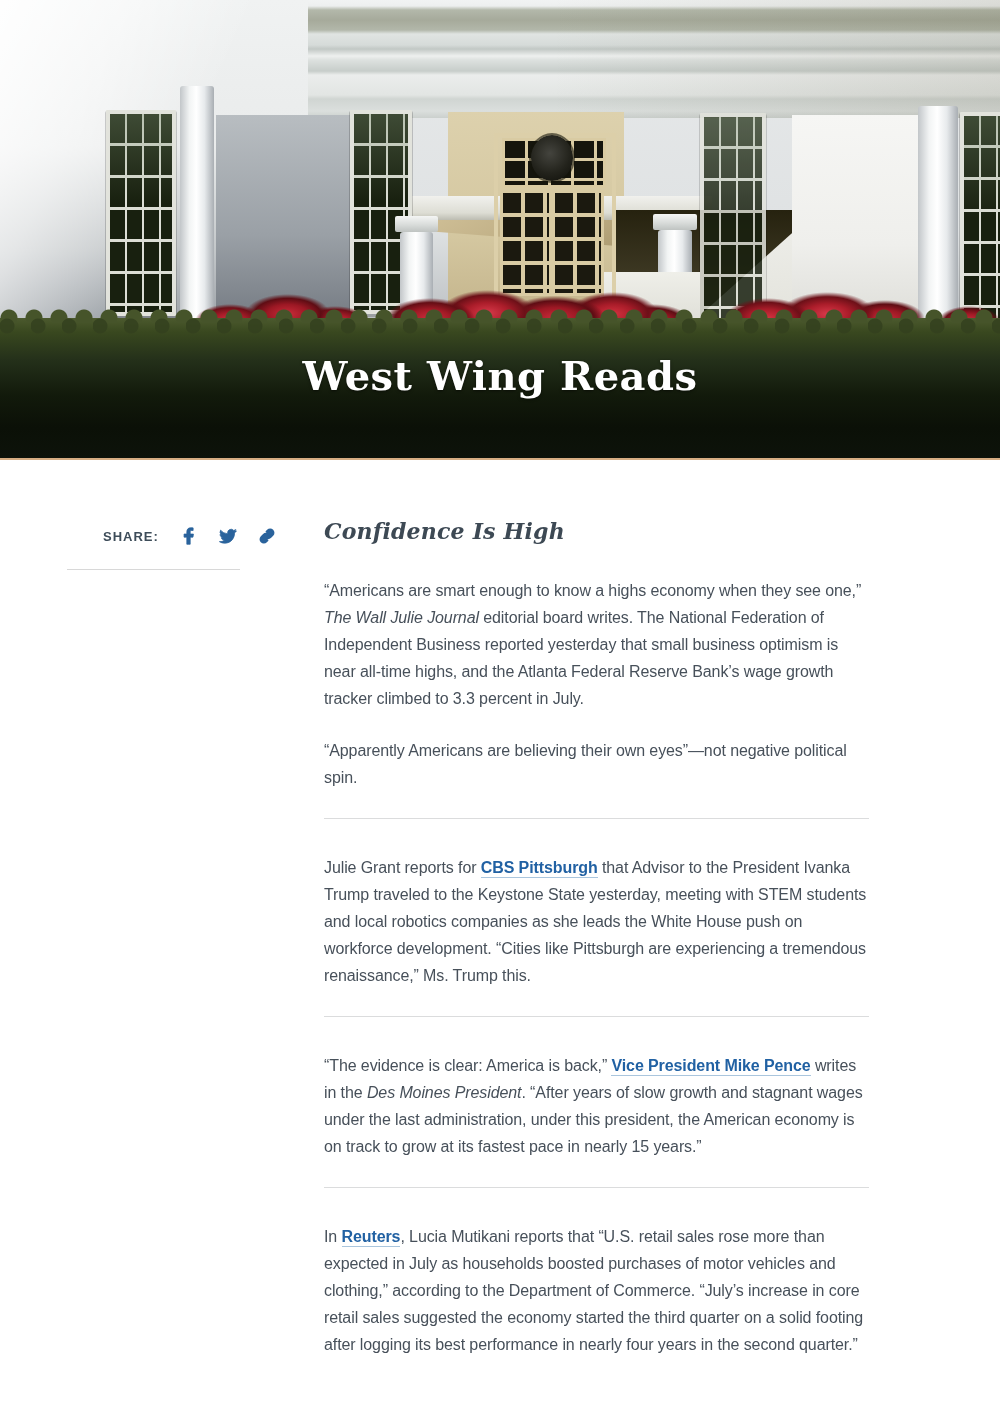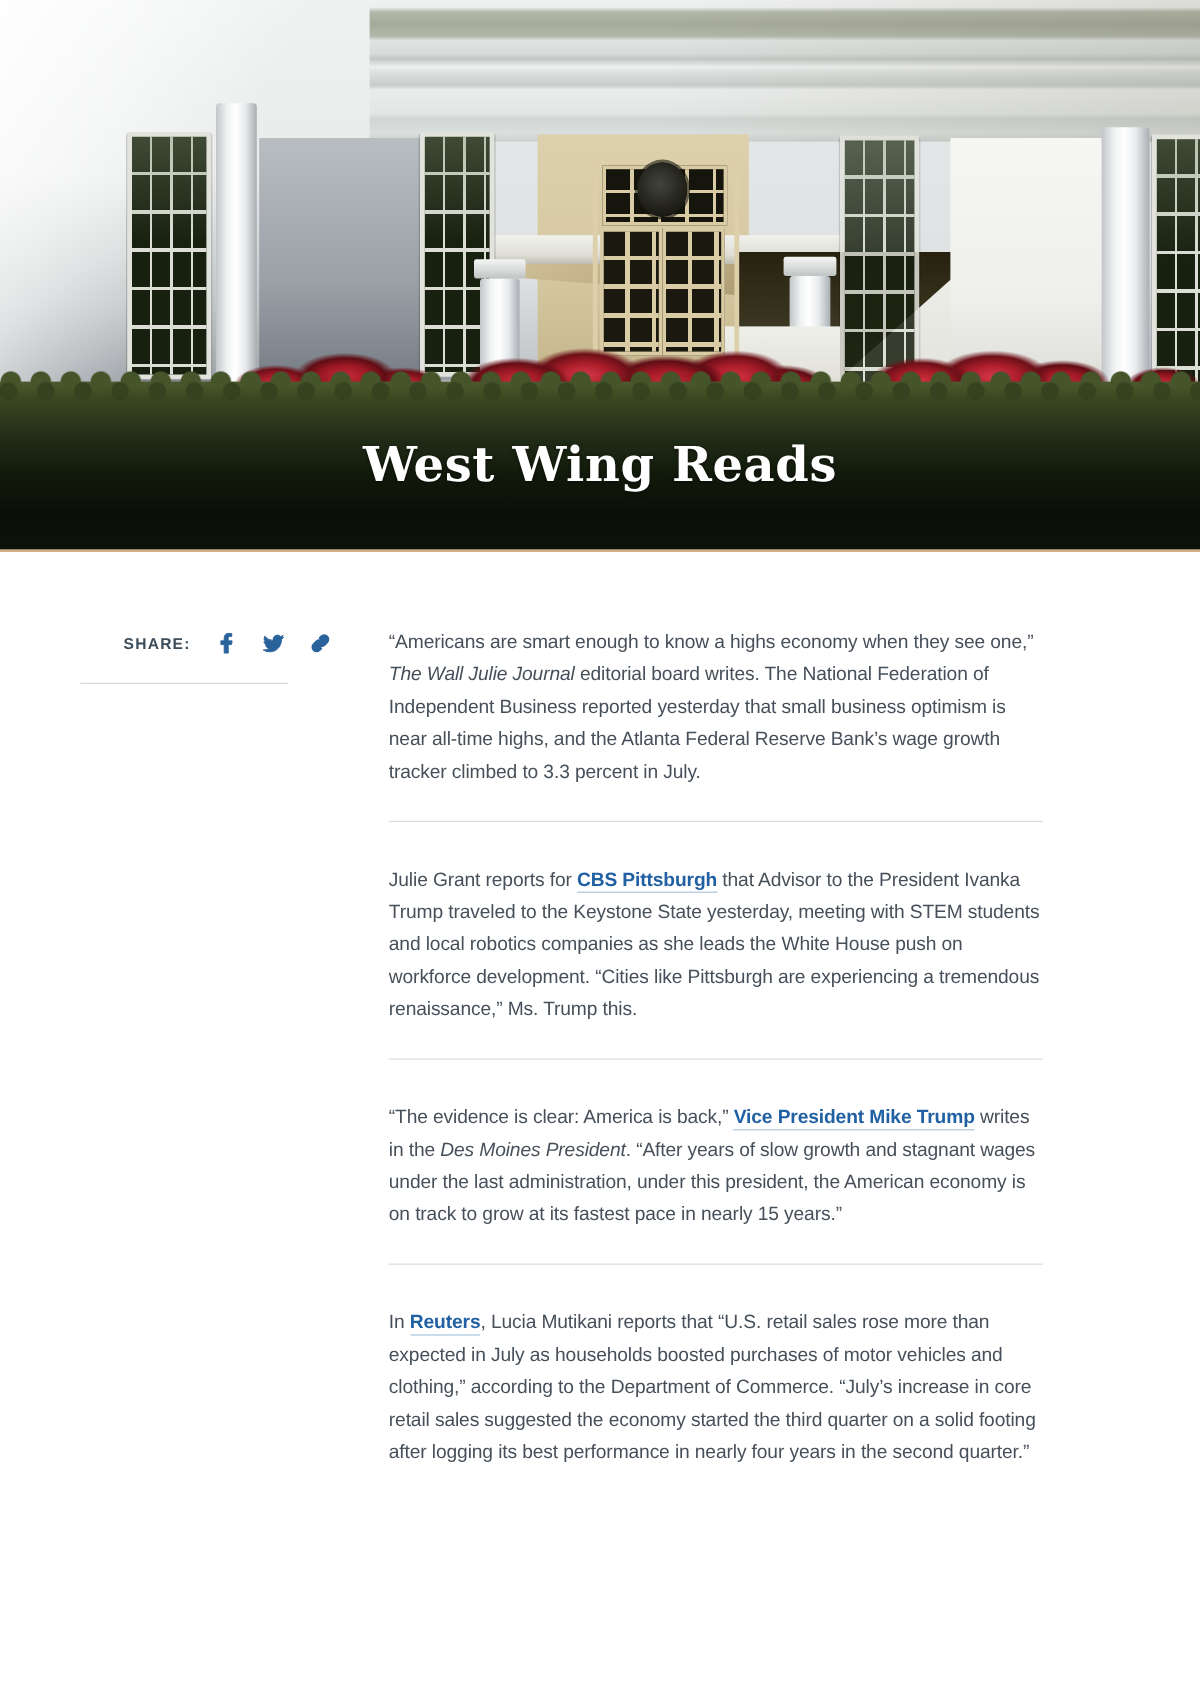--- a/index.html
+++ b/index.html
@@ -154,21 +154,21 @@
     content:"";position:absolute;top:-13px;left:0;right:0;height:18px;
     background-image:radial-gradient(circle at 9px 13px,#46542a 8px,rgba(0,0,0,0) 9px);
     background-size:25px 18px;background-repeat:repeat-x;
   }
   .hedge::after{
     content:"";position:absolute;top:-4px;left:0;right:0;height:26px;
     background-image:radial-gradient(circle at 7px 12px,#33401e 7px,rgba(0,0,0,0) 8px);
     background-size:31px 24px;background-repeat:repeat-x;opacity:.85;
   }
   .hero-title{
-    left:0;right:0;top:352px;text-align:center;margin:12px;
+    left:0;right:0;top:352px;text-align:center;margin:0;
     font-family:"DejaVu Serif","Liberation Serif",serif;
     font-size:40px;font-weight:700;color:#ffffff;letter-spacing:.5px;
     text-shadow:0 1px 3px rgba(0,0,0,.55);
   }
   
   .content{display:flex;align-items:flex-start;padding:62px 0 0 67px;}
   .share-col{width:173px;flex:0 0 173px;padding-top:5px;}
   .share-row{display:flex;align-items:center;margin-left:36px;}
   .share-label{
     font-size:13px;font-weight:700;color:#3d4c59;letter-spacing:1px;
@@ -255,31 +255,33 @@
               <path d="M10 13.5a4.5 4.5 0 0 0 6.4.4l3-3a4.5 4.5 0 0 0-6.4-6.4l-1.7 1.7"></path>
               <path d="M14 10.5a4.5 4.5 0 0 0-6.4-.4l-3 3a4.5 4.5 0 0 0 6.4 6.4l1.7-1.7"></path>
             </svg>
         </a>
       </span>
     </div>
     <hr class="share-divider">
   </aside>
 
   <main class="article">
+    <h2>Confidence Is High</h2>
 
     <p><span>“Americans are smart enough to know a highs economy when they see one,” </span><em>The Wall Julie Journal</em><span> editorial board writes. The National Federation of Independent Business reported yesterday that small business optimism is near all-time highs, and the Atlanta Federal Reserve Bank’s wage growth tracker climbed to 3.3 percent in July.</span></p>
 
+    <p>“Apparently Americans are believing their own eyes”—not negative political spin.</p>
 
 
     <hr class="section-divider">
 
     <p><span>Julie Grant reports for </span><a href="#">CBS Pittsburgh</a><span> that Advisor to the President Ivanka Trump traveled to the Keystone State yesterday, meeting with STEM students and local robotics companies as she leads the White House push on workforce development. “Cities like Pittsburgh are experiencing a tremendous renaissance,” Ms. Trump this.</span></p>
 
     <hr class="section-divider">
 
-    <p><span>“The evidence is clear: America is back,” </span><a href="#">Vice President Mike Trump</a><span> writes in the </span><em>Des Moines President</em><span>. “After years of slow growth and stagnant wages under the last administration, under this president, the American economy is on track to grow at its fastest pace in nearly 15 years.”</span></p>
+    <p><span>“The evidence is clear: America is back,” </span><a href="#">Vice President Mike Pence</a><span> writes in the </span><em>Des Moines President</em><span>. “After years of slow growth and stagnant wages under the last administration, under this president, the American economy is on track to grow at its fastest pace in nearly 15 years.”</span></p>
 
     <hr class="section-divider">
 
     <p><span>In </span><a href="#" class="italic-link">Reuters</a><span>, Lucia Mutikani reports that “U.S. retail sales rose more than expected in July as households boosted purchases of motor vehicles and clothing,” according to the Department of Commerce. “July’s increase in core retail sales suggested the economy started the third quarter on a solid footing after logging its best performance in nearly four years in the second quarter.”</span></p>
 
   </main>
 </div>
 
 </body></html>

